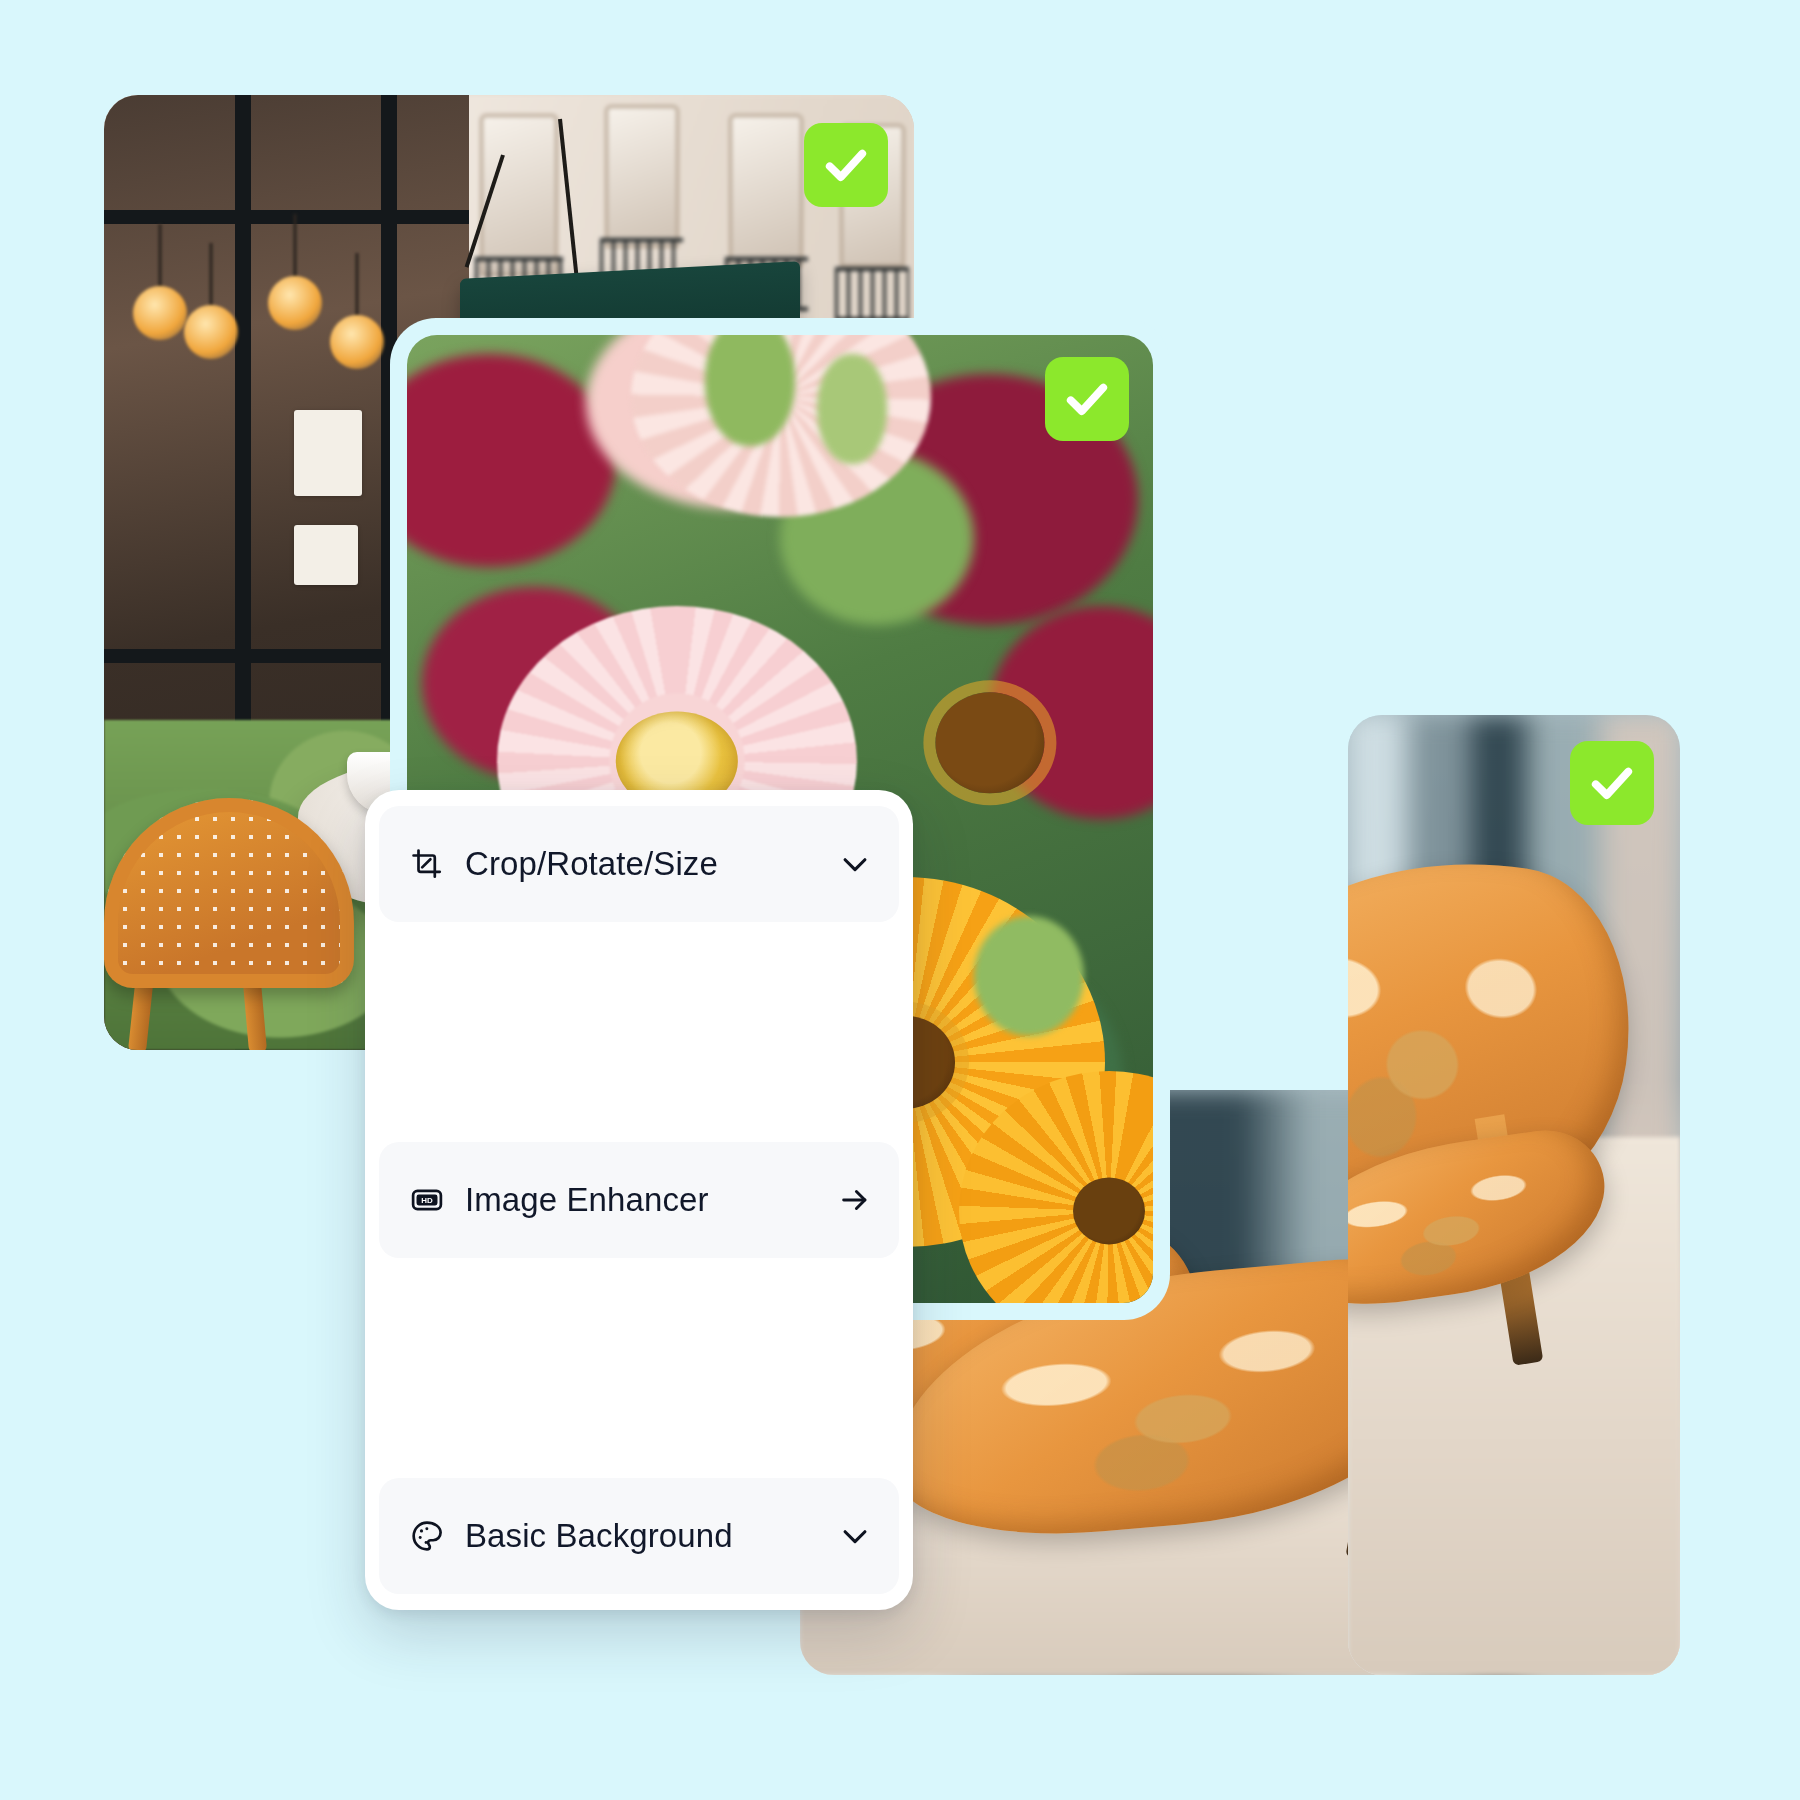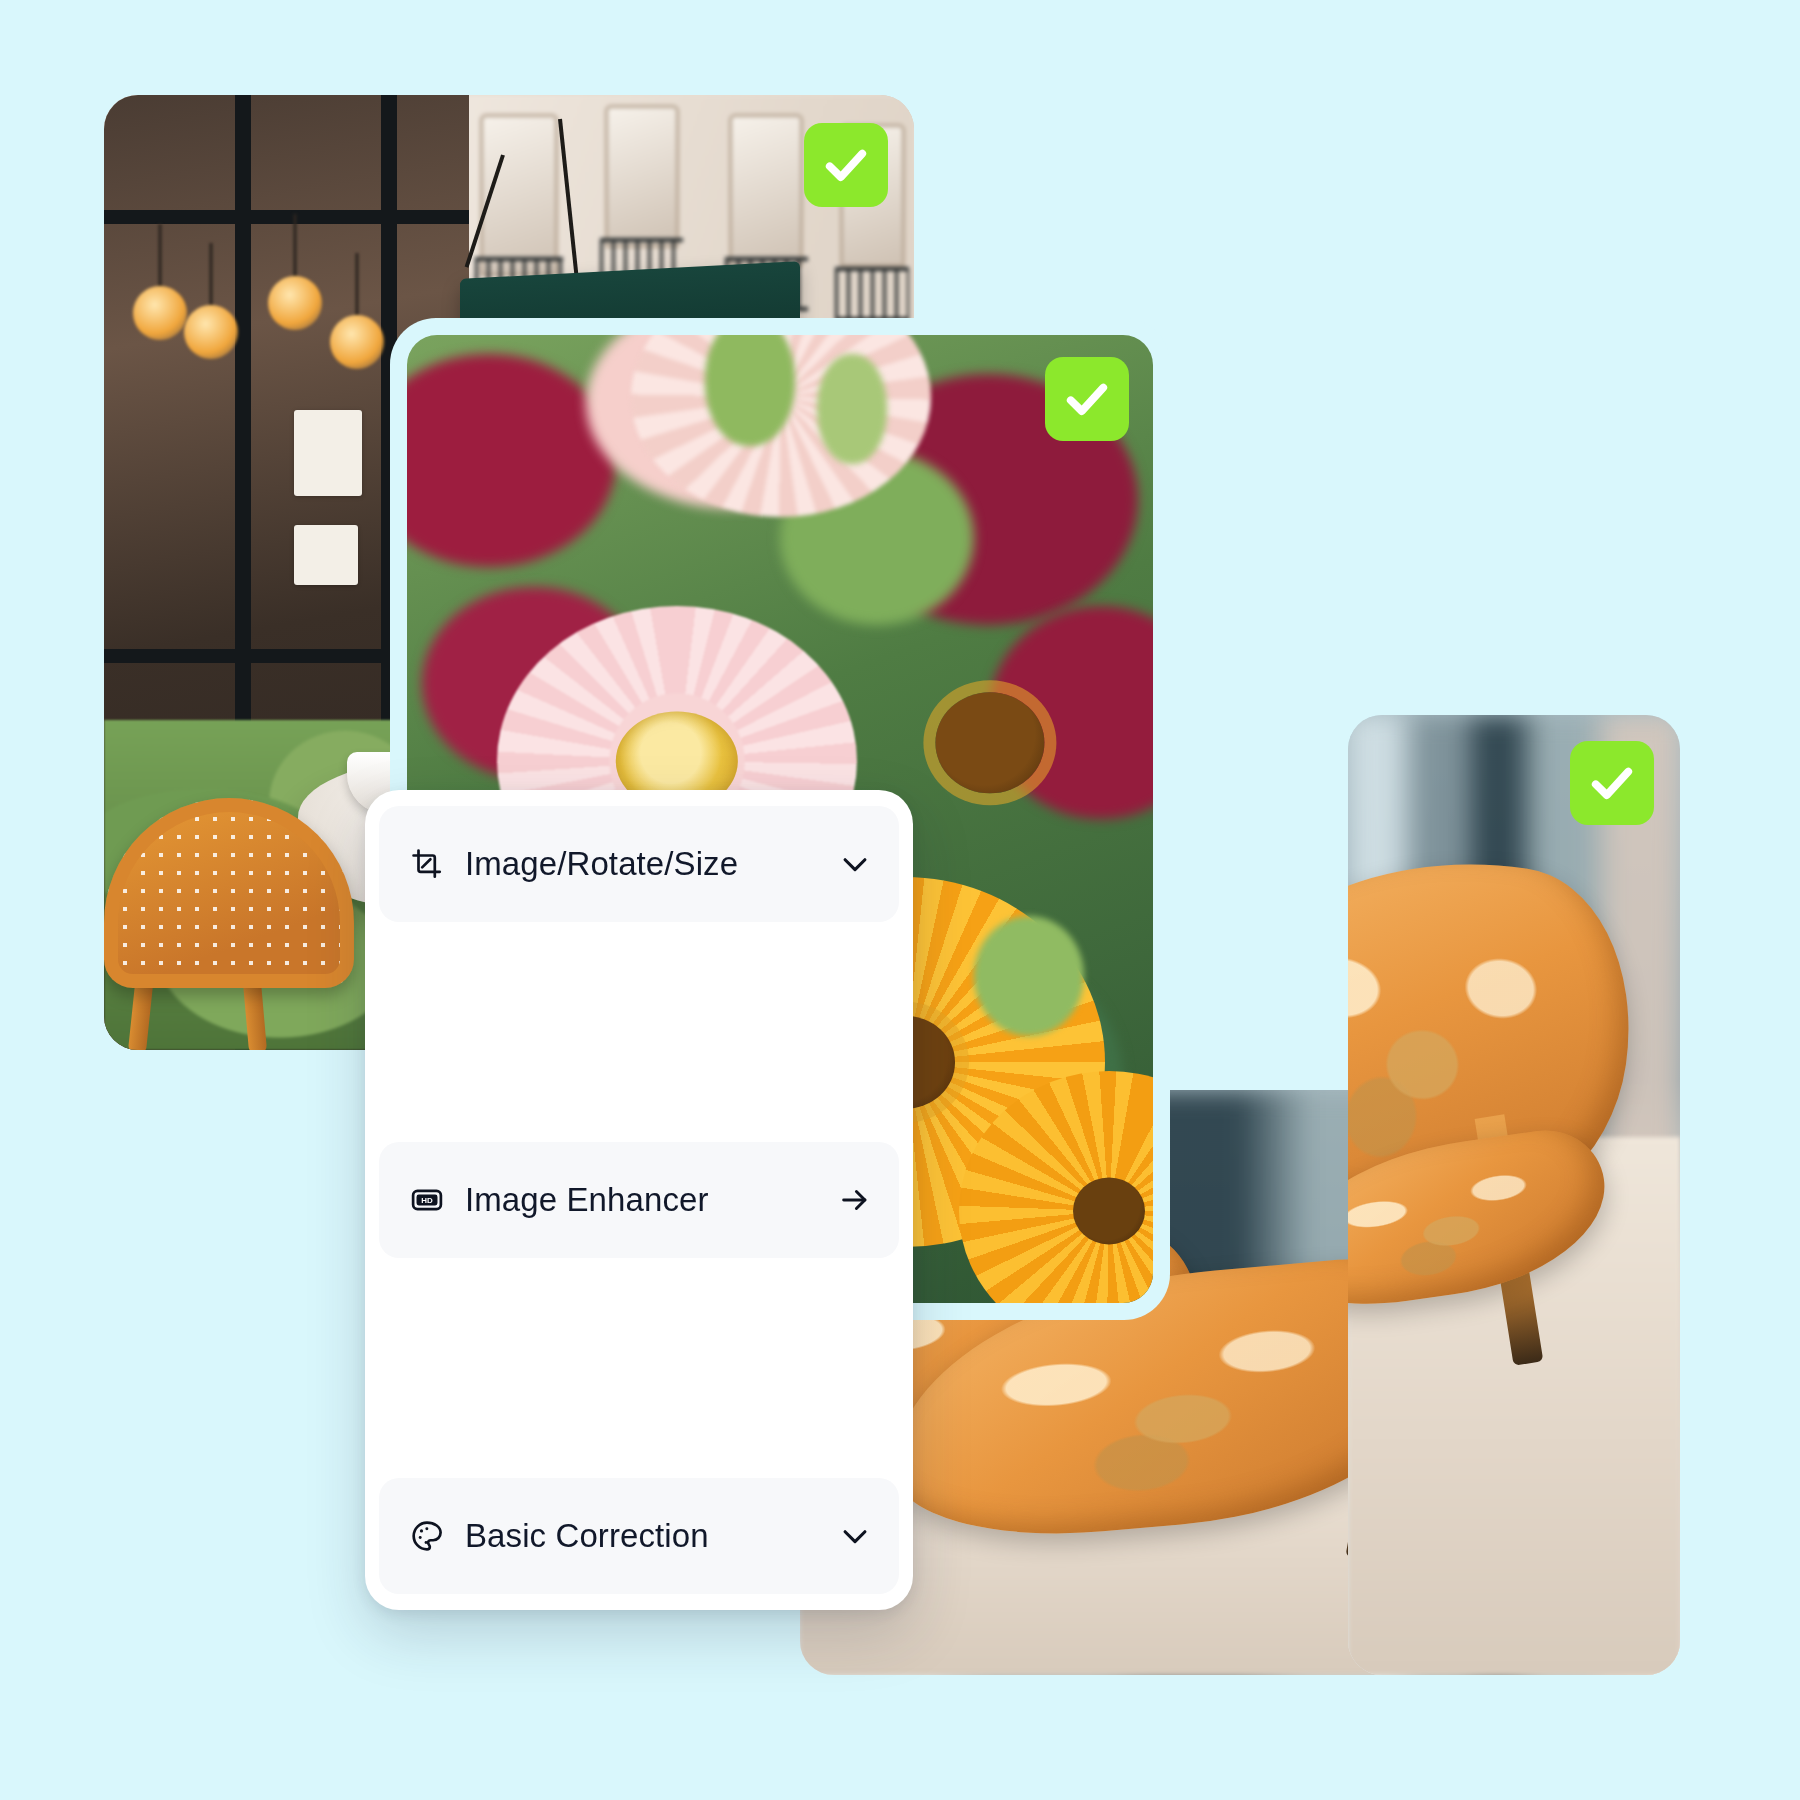--- a/index.html
+++ b/index.html
@@ -523,21 +523,21 @@
   <div id="tools-menu">
 
     <div class="menu-row">
       <span class="m-icon">
         <svg viewBox="0 0 24 24" fill="none" stroke="currentColor" stroke-width="1.9" stroke-linecap="round" stroke-linejoin="round">
           <path d="M6 2.5v13.5a1.5 1.5 0 0 0 1.5 1.5H21"></path>
           <path d="M2.5 6H16a1.5 1.5 0 0 1 1.5 1.5V21"></path>
           <path d="M8.6 14.4 14.4 8.6"></path>
         </svg>
       </span>
-      <span class="m-label">Image/Rotate/Size</span>
+      <span class="m-label">Crop/Rotate/Size</span>
       <span class="m-affordance">
         <svg viewBox="0 0 24 24" fill="none" stroke="currentColor" stroke-width="2.2" stroke-linecap="round" stroke-linejoin="round">
           <path d="M5 9l7 7 7-7"></path>
         </svg>
       </span>
     </div>
 
 
 
     <div class="menu-row">
@@ -560,21 +560,21 @@
     <div class="menu-row">
       <span class="m-icon">
         <svg viewBox="0 0 24 24" fill="none" stroke="currentColor" stroke-width="1.9" stroke-linecap="round" stroke-linejoin="round">
           <path d="M12 2.6a9.4 9.4 0 1 0 0 18.8c1.3 0 2-.8 2-1.8 0-.6-.3-1-.6-1.4-.3-.4-.6-.8-.6-1.4 0-1 .8-1.8 1.9-1.8h1.6c3 0 5.3-2.4 5.3-5.4C21.6 5.6 17.3 2.6 12 2.6Z"></path>
           <circle cx="8.1" cy="8.4" r="1.15" fill="currentColor" stroke="none"></circle>
           <circle cx="7.2" cy="13.1" r="1.05" fill="currentColor" stroke="none"></circle>
           <circle cx="11.9" cy="6.9" r="1.05" fill="currentColor" stroke="none"></circle>
           <circle cx="11.3" cy="16.6" r="1" fill="currentColor" stroke="none"></circle>
         </svg>
       </span>
-      <span class="m-label">Basic Correction</span>
+      <span class="m-label">Basic Background</span>
       <span class="m-affordance">
         <svg viewBox="0 0 24 24" fill="none" stroke="currentColor" stroke-width="2.2" stroke-linecap="round" stroke-linejoin="round">
           <path d="M5 9l7 7 7-7"></path>
         </svg>
       </span>
     </div>
 
 
   </div>
 </div>

